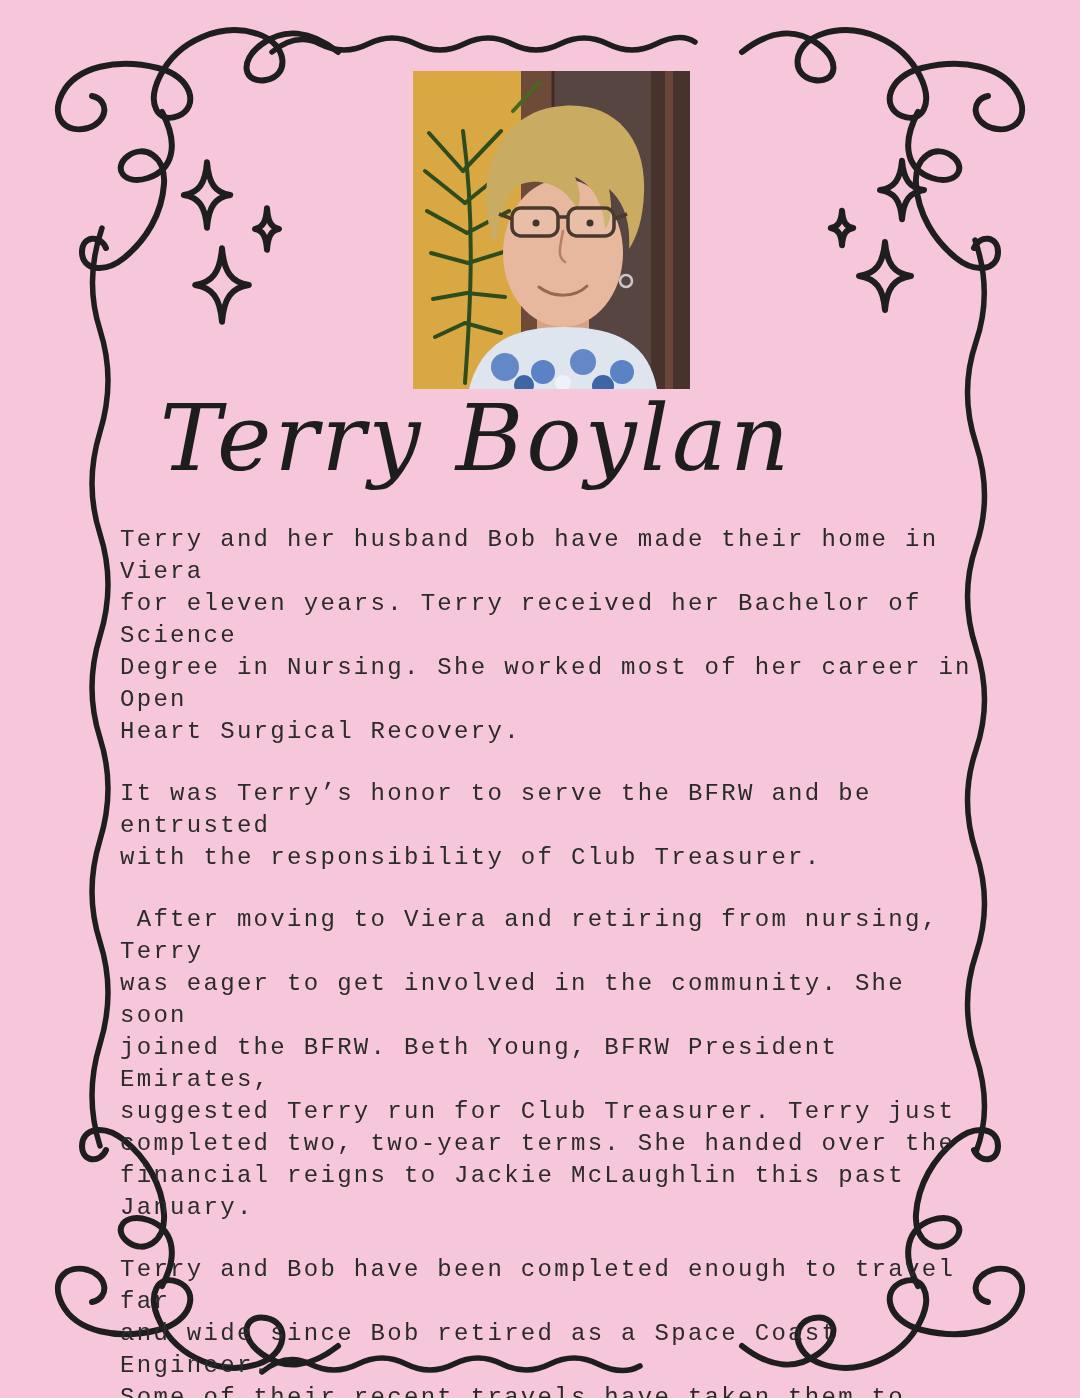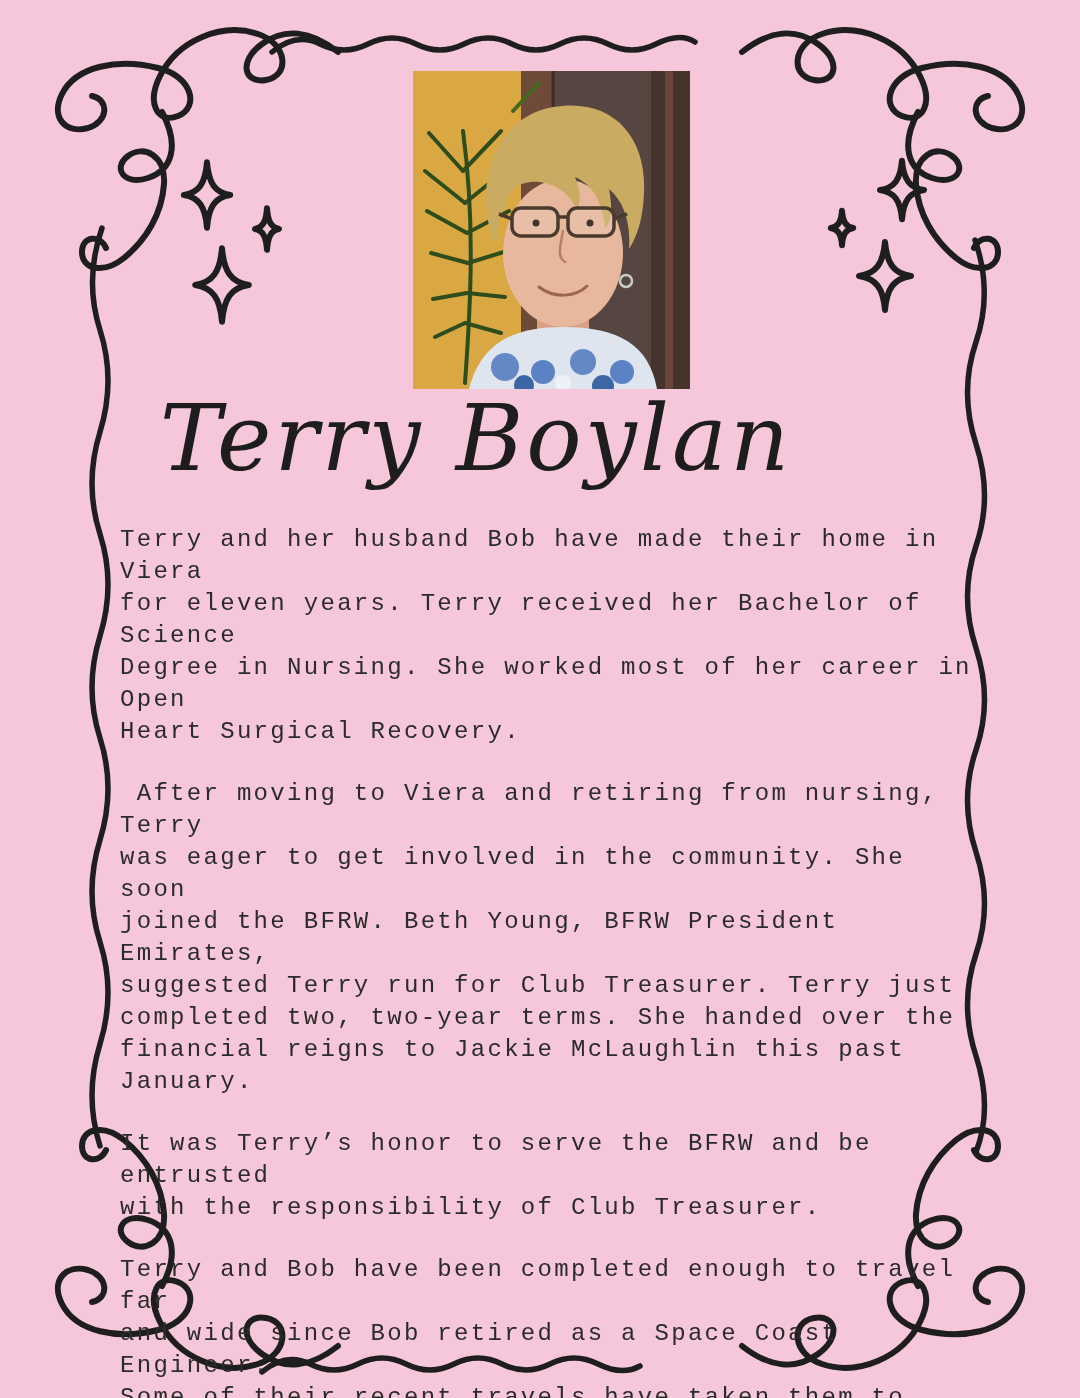--- a/index.html
+++ b/index.html
@@ -150,28 +150,28 @@
     </svg>
   </div>
 
   <h1 class="title">Terry Boylan</h1>
 
   <div class="body-text">
     <p>Terry and her husband Bob have made their home in Viera
 for eleven years. Terry received her Bachelor of Science
 Degree in Nursing. She worked most of her career in Open
 Heart Surgical Recovery.</p>
+    <p>It was Terry’s honor to serve the BFRW and be entrusted
+with the responsibility of Club Treasurer.</p>
     <p> After moving to Viera and retiring from nursing, Terry
 was eager to get involved in the community. She soon
 joined the BFRW. Beth Young, BFRW President Emirates,
 suggested Terry run for Club Treasurer. Terry just
 completed two, two-year terms. She handed over the
 financial reigns to Jackie McLaughlin this past January.</p>
-    <p>It was Terry’s honor to serve the BFRW and be entrusted
-with the responsibility of Club Treasurer.</p>
     <p>Terry and Bob have been completed enough to travel far
 and wide since Bob retired as a Space Coast Engineer.
 Some of their recent travels have taken them to Norway,
 Greece, Spain, Chile, Argentina, Cape Horn, Hong Kong,
 Vietnam, Thailand and Singapore.</p>
   </div>
 
 </div>
 
 </body></html>

